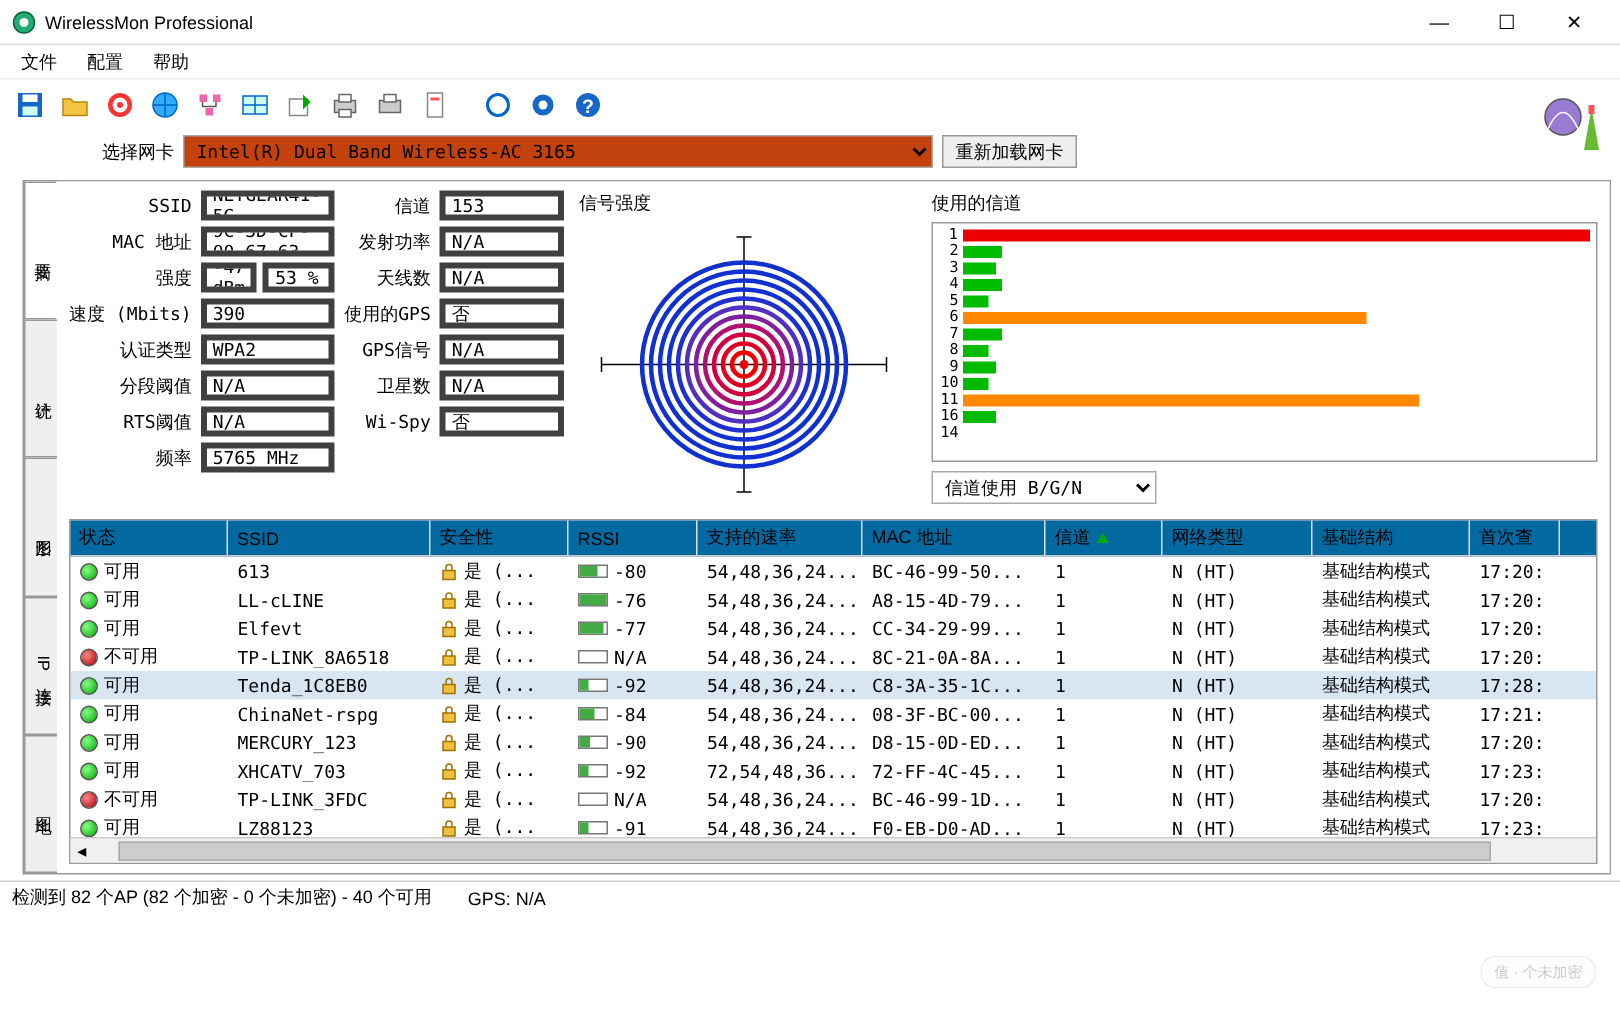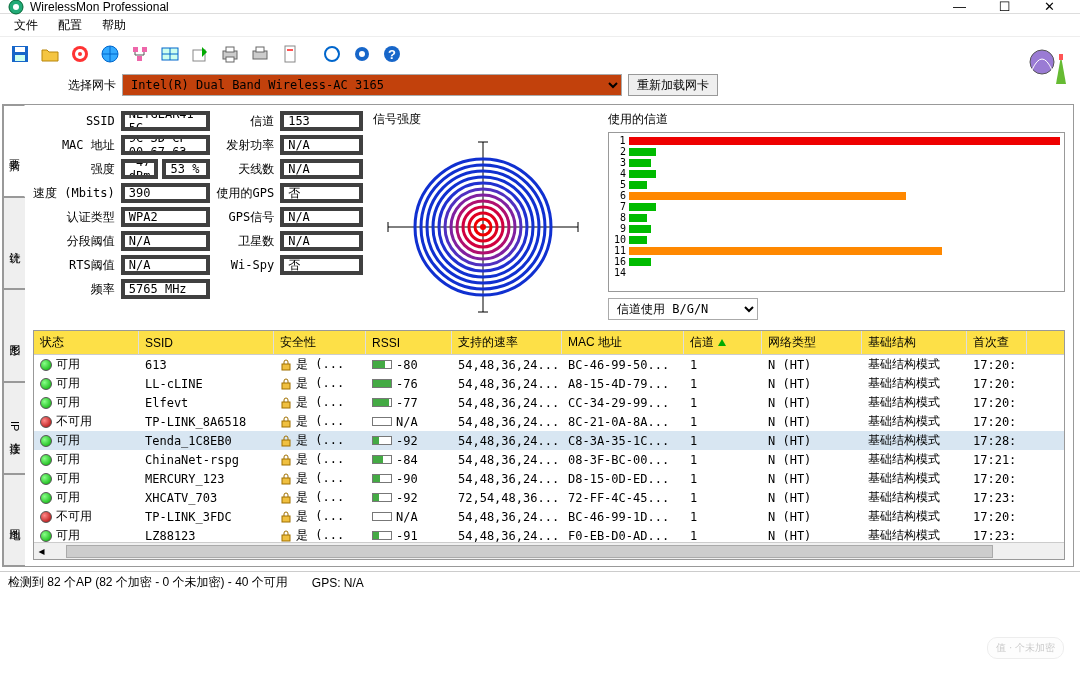--- a/index.html
+++ b/index.html
@@ -1,35 +1,35 @@
 <!DOCTYPE html>
 <html><head>
 <meta charset="utf-8">
 <style>
 * { box-sizing: border-box; margin: 0; padding: 0; }
 body { font-family: "Microsoft YaHei", "SimSun", sans-serif; font-size: 12px; background: #fff; color: #000; }
 
-.titlebar { height: 14px; display: flex; align-items: center; padding: 0 8px; border-bottom: 1px solid #ddd; }
+.titlebar { height: 30px; display: flex; align-items: center; padding: 0 8px; border-bottom: 1px solid #ddd; }
 .titlebar .ico { width: 16px; height: 16px; margin-right: 6px; }
 .titlebar .title { flex: 1; font-size: 12px; }
 .titlebar .wbtn { width: 45px; height: 28px; display: flex; align-items: center; justify-content: center; font-size: 13px; }
 
 .menubar { height: 22px; display: flex; align-items: center; padding: 0 6px; gap: 4px; }
 .menubar .mitem { padding: 2px 8px; font-size: 12px; }
 
 .toolbar { height: 34px; display: flex; align-items: center; padding: 2px 6px; gap: 2px; border-top: 1px solid #eee; }
 .tbtn { width: 28px; height: 28px; display: flex; align-items: center; justify-content: center; }
 
 .selrow { display:flex; align-items:center; padding: 4px 8px 6px 68px; gap:6px; position: relative; }
 .selrow .lbl { font-size: 12px; }
 .selrow select { height: 22px; width: 500px; font-family: "SimSun", monospace; font-size: 12px; border: 1px solid #aaa; background: #c2410c; padding: 0 4px; }
 .selrow .reload { height: 22px; border: 1px solid #999; background: #efefef; padding: 0 8px; font-size: 12px; }
 .bigico { width: 42px; height: 42px; position: absolute; right: 10px; top: -26px; }
 
-.main { display: flex; border: 1px solid #999; margin: 2px 6px 4px 2px; }
+.main { display: flex; border: 1px solid #999; margin: 2px 6px 4px 15px; }
 .vtabs { width: 22px; display: flex; flex-direction: column; }
 .vtab { flex: 1; border: 1px solid #999; border-right: none; background: #efefef; display: flex; align-items: center; justify-content: center; writing-mode: vertical-rl; font-size: 11px; padding: 4px 1px; }
 .vtab.active { background: #fff; border-right: 1px solid #fff; position: relative; z-index: 2; }
 
 .content { flex: 1; background: #fff; padding: 6px 8px; }
 .upper { display: flex; gap: 10px; }
 
 .infogrid { display: grid; grid-template-columns: auto 1fr auto 1fr; gap: 4px 6px; align-items: center; font-size: 12px; }
 .infogrid .lbl { text-align: right; font-family: "SimSun", monospace; font-size: 12px; white-space: nowrap; }
 .infogrid .val { border: 4px solid #404040; height: 20px; padding: 1px 4px; background: #fff; font-family: "SimSun", monospace; font-size: 12px; display: flex; align-items: center; overflow: hidden; }
@@ -42,21 +42,21 @@
 
 .chbox { flex: 1; }
 .chbars { height: 160px; border: 1px solid #999; background: #fff; padding: 2px 4px; }
 .chrow { display: flex; align-items: center; height: 11px; }
 .chrow .n { width: 16px; text-align: right; font-size: 10px; font-family: "SimSun", monospace; padding-right: 3px; }
 .chrow .bar { height: 8px; }
 .chsel { margin-top: 6px; }
 .chsel select { height: 22px; width: 150px; font-size: 12px; border: 1px solid #aaa; background: #fff; padding: 0 4px; font-family: "SimSun", monospace; }
 
 .grid { margin-top: 8px; border: 1px solid #999; height: 230px; display: flex; flex-direction: column; }
-.ghdr { display: flex; background: #fde047; border-bottom: 1px solid #ccc; text-align: right; }
+.ghdr { display: flex; background: #0369a1; border-bottom: 1px solid #ccc; text-align: right; }
 .ghdr .gc { padding: 3px 6px; border-right: 1px solid #ddd; font-size: 12px; overflow: hidden; white-space: nowrap; display:flex; align-items:center; gap:4px; }
 .gbody { flex: 1; overflow-y: auto; overflow-x: hidden; }
 .grow { display: flex; height: 19px; align-items: center; }
 .grow .gc { padding: 0 6px; font-size: 12px; overflow: hidden; white-space: nowrap; font-family: "SimSun", monospace; display:flex; align-items:center; gap:4px; }
 .grow.sel { background: #d8e6f2; }
 .dot { width: 12px; height: 12px; border-radius: 50%; display: inline-block; border: 1px solid #555; }
 .dot.g { background: radial-gradient(circle at 35% 35%, #8f8, #0a0); }
 .dot.r { background: radial-gradient(circle at 35% 35%, #f88, #a00); }
 .lock { width: 12px; height: 12px; display:inline-block; }
 .mbar { width: 20px; height: 9px; border: 1px solid #777; background: #fff; display:inline-block; position:relative; }

